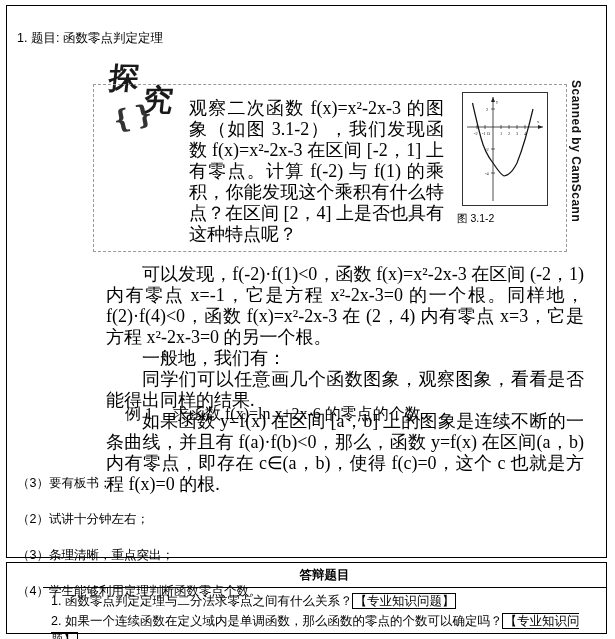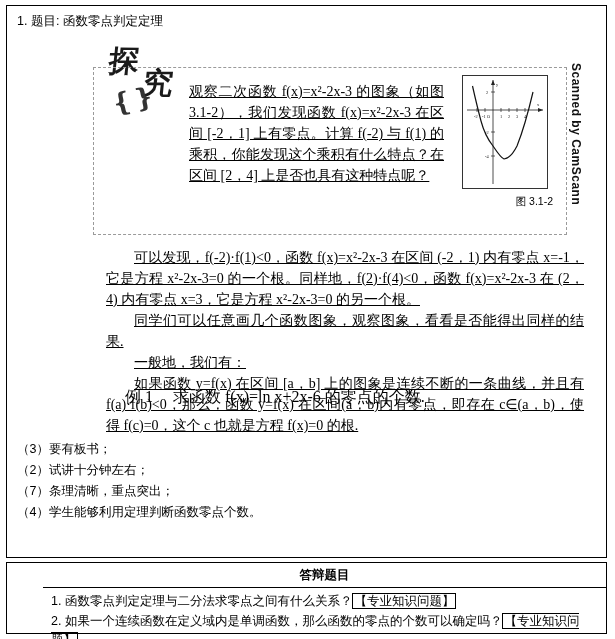--- a/index.html
+++ b/index.html
@@ -25,21 +25,21 @@
     top: 5px;
     width: 601px;
     height: 553px;
     border: 1px solid #000;
     box-sizing: border-box;
     padding: 6px 10px 0 10px;
   }
   .list-line {
     font-size: 12.5px;
     line-height: 19px;
-    margin: 0 0 2px 0;
+    margin: 17px 0 2px 0;
     font-family: "Liberation Sans", sans-serif;
   }
   .list-line .num {
     font-family: "Liberation Sans", sans-serif;
   }
   
   .scan {
     position: relative;
     margin: 4px 0 0 0;
     height: 405px;
@@ -88,40 +88,39 @@
   }
   .tanjiu .swirl {
     position: absolute;
     left: 8px;
     top: 44px;
     font-size: 26px;
     color: #333;
     transform: rotate(-12deg);
   }
   .body-text {
-    font-size: 14px;
+    font-size: 18px;
     line-height: 21px;
     text-align: justify;
     font-family: "Liberation Serif", serif;
-    text-decoration: underline;
   }
   .para-indent { text-indent: 2em; }
 
   .intro-text {
     position: absolute;
     left: 104px;
     top: 46px;
     width: 255px;
   }
   .fig {
     position: absolute;
     left: 372px;
     top: 40px;
     width: 96px;
-    text-align: right;
+    text-align: left;
   }
   .fig-frame {
     width: 84px;
     height: 112px;
     border: 1px solid #333;
     margin: 0 auto;
     position: relative;
     background: #fff;
   }
   .fig-cap {
@@ -255,37 +254,37 @@
               </g>
 
               <path d="M 9.5 10 Q 14 30 18 45 T 30 70 Q 38 82 41 83 Q 48 82 54 70 Q 62 50 70 16" fill="none" stroke="#111" stroke-width="1.2"></path>
             </svg>
           </div>
           <div class="fig-cap">图 3.1-2</div>
         </div>
 
         <div class="after-box">
           <div class="body-text para-indent">可以发现，f(-2)·f(1)&lt;0，函数 f(x)=x²-2x-3 在区间 (-2，1) 内有零点 x=-1，它是方程 x²-2x-3=0 的一个根。同样地，f(2)·f(4)&lt;0，函数 f(x)=x²-2x-3 在 (2，4) 内有零点 x=3，它是方程 x²-2x-3=0 的另一个根。</div>
+          <div class="body-text para-indent">一般地，我们有：</div>
           <div class="body-text para-indent">同学们可以任意画几个函数图象，观察图象，看看是否能得出同样的结果.</div>
-          <div class="body-text para-indent">一般地，我们有：</div>
           <div class="body-text para-indent">如果函数 y=f(x) 在区间 [a，b] 上的图象是连续不断的一条曲线，并且有 f(a)·f(b)&lt;0，那么，函数 y=f(x) 在区间(a，b)内有零点，即存在 c∈(a，b)，使得 f(c)=0，这个 c 也就是方程 f(x)=0 的根.</div>
         </div>
 
         <div class="example">
           <span>例 1</span>
           &nbsp;&nbsp;&nbsp;
           <span>求函数 f(x)=ln x+2x-6 的零点的个数.</span>
         </div>
 
       </div>
     </div>
 
     <div class="list-line">（3）要有板书；</div>
     <div class="list-line">（2）试讲十分钟左右；</div>
-    <div class="list-line">（7）条理清晰，重点突出；</div>
+    <div class="list-line">（3）条理清晰，重点突出；</div>
     <div class="list-line">（4）学生能够利用定理判断函数零点个数。</div>
 
   </div>
 
   <div class="bottom-box">
     <div class="bottom-title">答辩题目</div>
     <div class="bottom-body">
       <div class="q-line">
         <span>1.</span>
         <span>函数零点判定定理与二分法求零点之间有什么关系？</span><span class="tag">【专业知识问题】</span>

